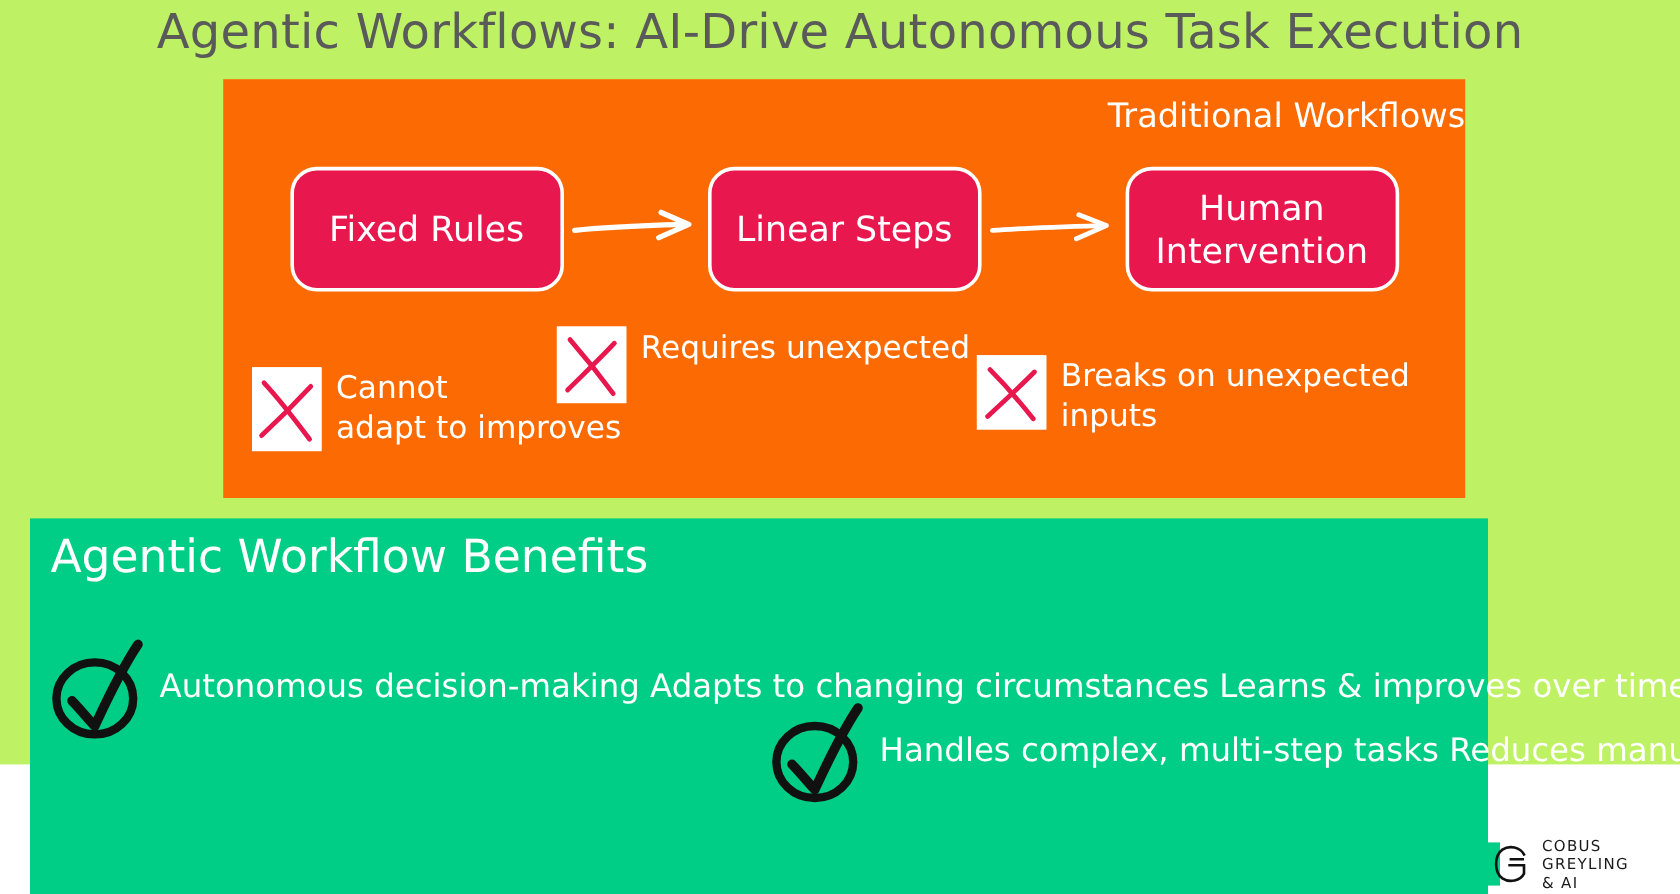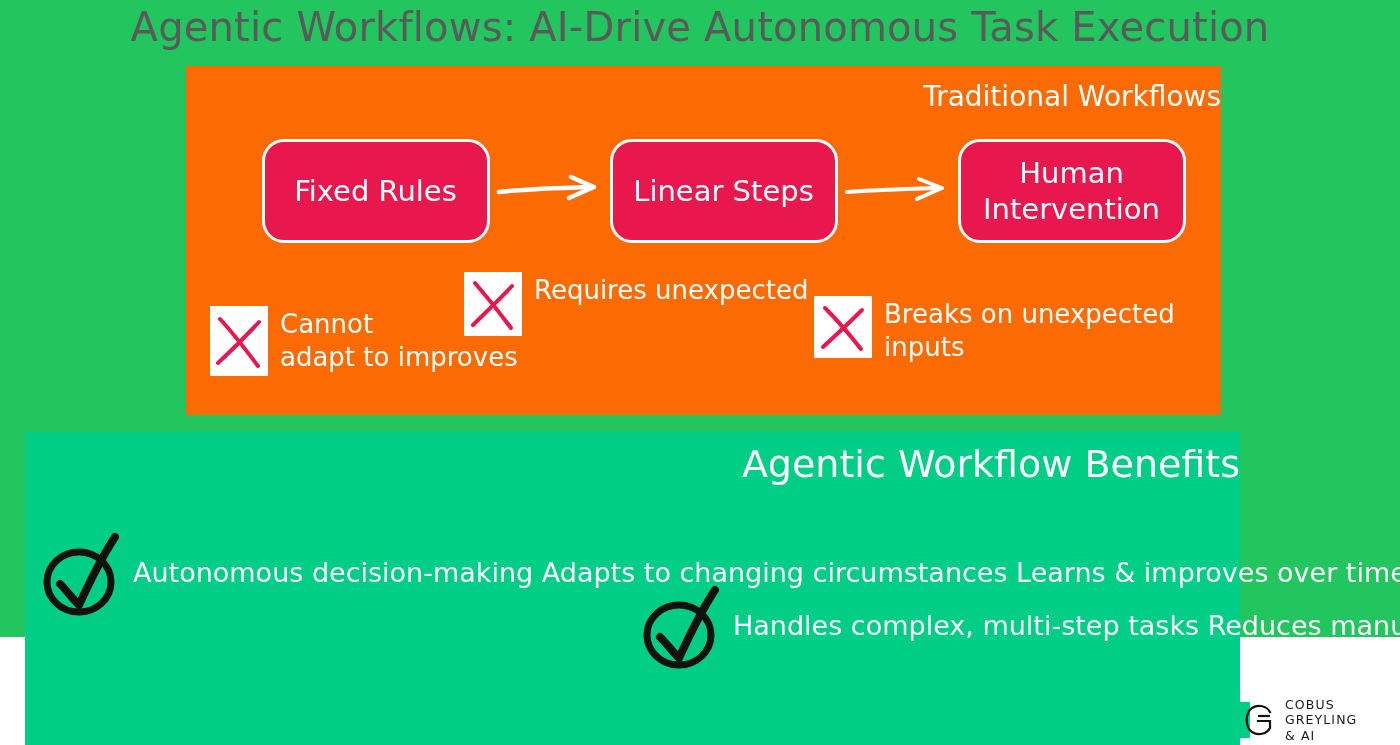--- a/index.html
+++ b/index.html
@@ -12,21 +12,21 @@
     width: 1400px;
     height: 745px;
     overflow: hidden;
     font-family: "DejaVu Sans", sans-serif;
     position: relative;
   }
   #canvas {
     position: relative;
     width: 1400px;
     height: 637px;
-    background: #22c55e;
+    background: #bef264;
   }
 
   
   .main-title {
     position: absolute;
     left: 0;
     top: 4px;
     width: 1400px;
     text-align: center;
     font-family: "DejaVu Sans", sans-serif;
@@ -60,21 +60,20 @@
   
   .flow-row {
     position: absolute;
     left: 0;
     top: 70px;
     width: 100%;
     height: 110px;
     display: flex;
     align-items: center;
     justify-content: center;
-    padding-left: 20px;
   }
   .flow-box {
     background: #E8174E;
     border: 3px solid #ffffff;
     border-radius: 22px;
     color: #ffffff;
     font-size: 29px;
     line-height: 1.25;
     text-align: center;
     display: flex;
@@ -128,24 +127,25 @@
     top: 432px;
     width: 1215px;
     height: 313px;
     background: #00CE87;
   }
   .green-heading {
     position: absolute;
     left: 0;
     top: 10px;
     width: 100%;
-    text-align: right;
+    text-align: left;
     font-size: 38px;
     color: #ffffff;
     white-space: nowrap;
+    padding-left: 17px;
   }
 
   
   .benefit-group {
     position: absolute;
     display: flex;
     align-items: center;
   }
   .check-badge { flex: 0 0 auto; display: block; }
   .benefit-lines {

